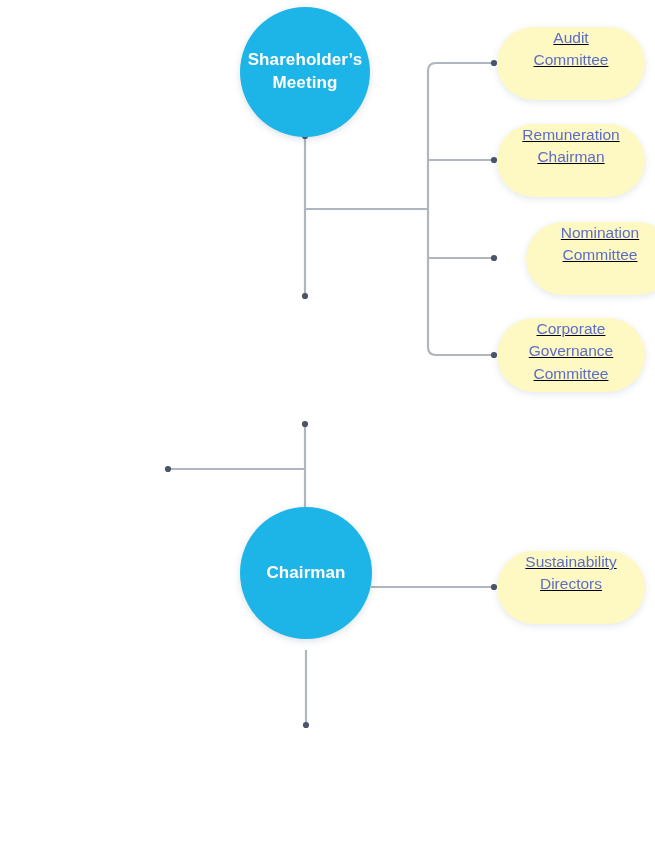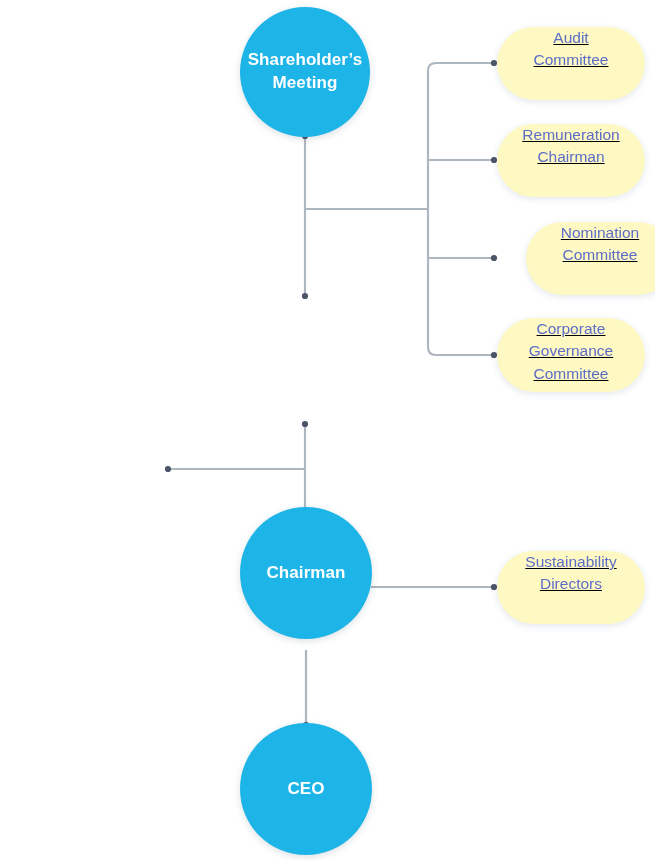--- a/index.html
+++ b/index.html
@@ -134,23 +134,20 @@
     <div class="node-circle" style="left:240px; top:7px; width:130px; height:130px;">
       <span class="node-label">Shareholder’s
 Meeting</span>
     </div>
 
 
     <div class="node-circle" style="left:240px; top:507px; width:132px; height:132px;align-items:center;">
       <span class="node-label">Chairman</span>
     </div>
 
-    <div class="node-circle" style="left:240px; top:723px; width:132px; height:132px;">
-      <span class="node-label">CEO</span>
-    </div>
 
     <div class="node-pill" style="left:497px; top:27px; width:148px; height:73px;">
       <span class="node-label">Audit
 Committee</span>
     </div>
 
     <div class="node-pill" style="left:497px; top:124px; width:148px; height:73px;">
       <span class="node-label">Remuneration
 Chairman</span>
     </div>

